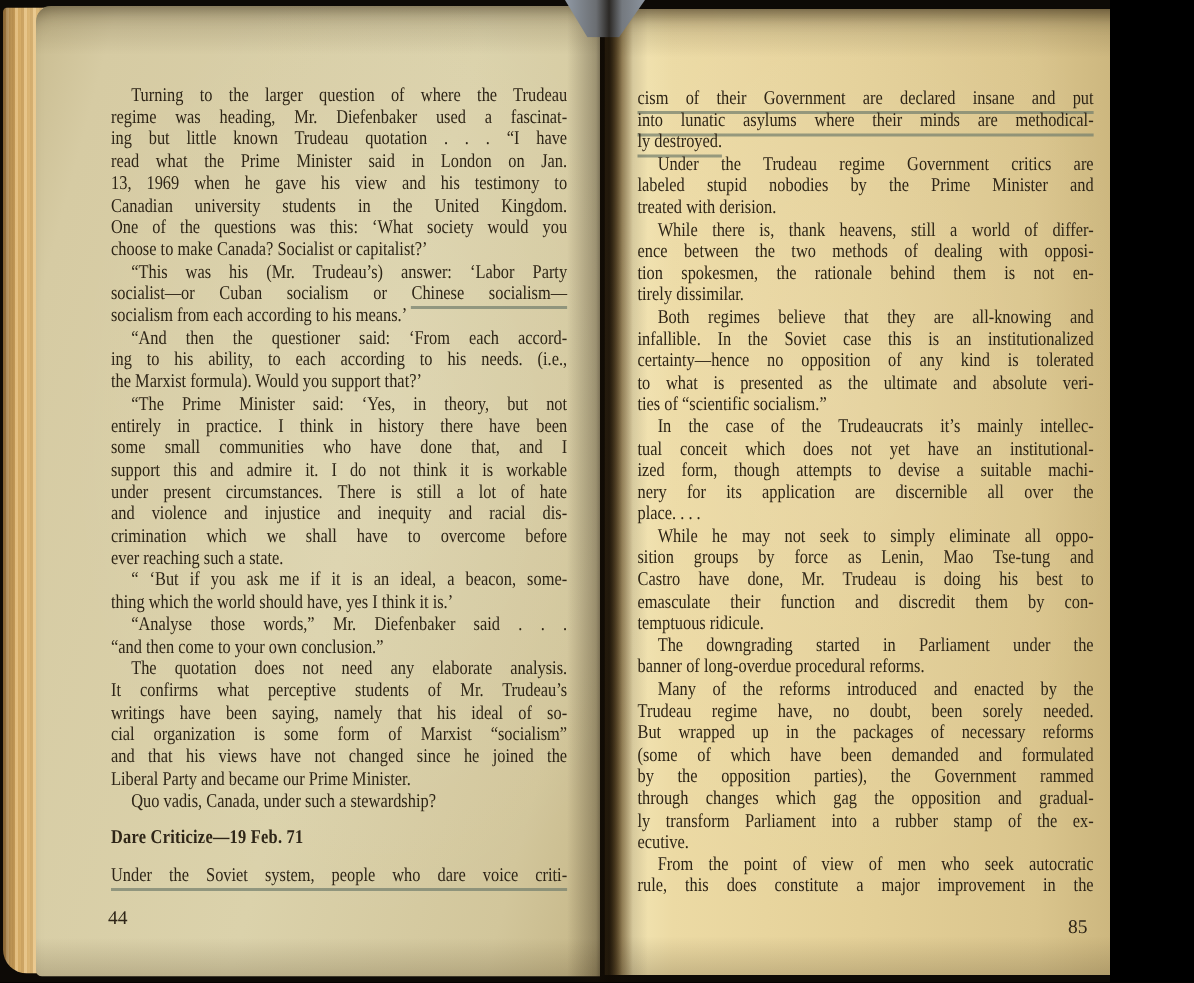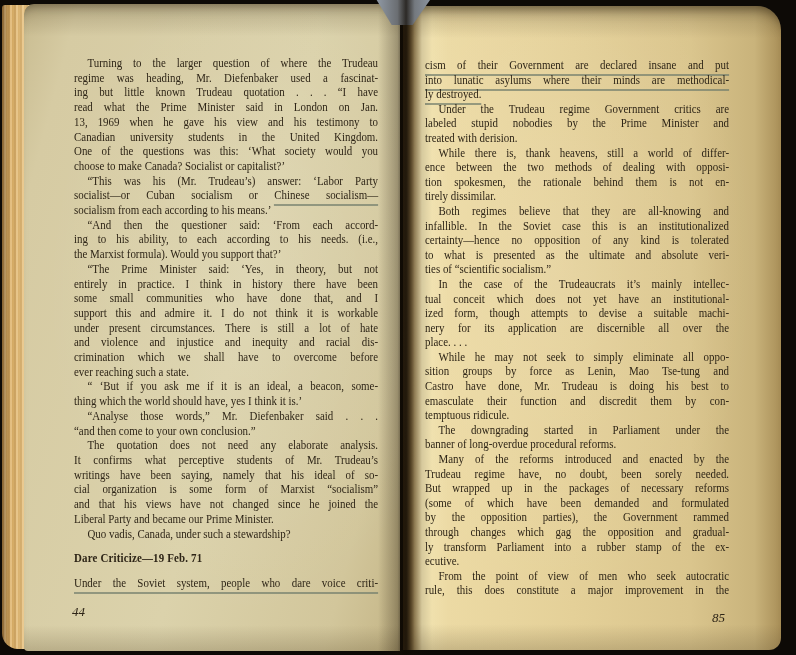--- a/index.html
+++ b/index.html
@@ -1,21 +1,21 @@
 <!DOCTYPE html>
 <html style="--bg: #0d0a06; --ink: #2e2517; --pencil: #75806e; --paper-left: #d7cca2; --paper-right: #e4d098; --fore: #d8ab63; --spinebg: #8d96a1;"><head>
 <meta charset="utf-8">
 <style>
   :root{
     --bg:#0d0a06; --ink:#2e2517; --pencil:#75806e;
     --paper-left:#d7cca2; --paper-right:#e4d098; --fore:#d8ab63; --spinebg:#8d96a1;
   }
   html,body{margin:0;padding:0;background:#000;}
   #photo{
-    position:relative; width:796px; height:655px; overflow:hidden;
+    position:relative; width:740px; height:655px; overflow:hidden;
     background:var(--bg);
     font-family:"Liberation Serif", serif;
     color:var(--ink);
   }
   
   #fore-edge{
     position:absolute; left:2px; top:5px; width:28px; height:644px;
     background:
       linear-gradient(to right, rgba(60,35,10,0.45), rgba(60,35,10,0) 30%, rgba(255,235,190,0.25) 70%),
       repeating-linear-gradient(to right,#c69b57 0 2px,#e3be80 2px 4px,#d2a760 4px 6px);
@@ -58,21 +58,21 @@
     width:362px; transform:scaleX(0.84); transform-origin:0 0;
   }
   #left-lines{ left:74px; top:56px; line-height:14.7px; }
   #right-lines{ left:425px; top:58px; line-height:14.6px; }
   .line{ text-align:justify; text-align-last:justify; }
   .line.noj{ text-align:left; text-align-last:left; }
   .line.ind{ text-indent:16px; }
   .line.hd{ font-weight:bold; letter-spacing:0.2px; }
   .line.gap{ margin-top:10px; }
   .pencil{ border-bottom:2px solid rgba(117,128,110,0.72); padding-bottom:2px; }
-  .pagenum{ position:absolute; z-index:2; font-size:13px;font-style:italic; }
+  .pagenum{ position:absolute; z-index:2; font-size:13px; }
   #pagenum-left{ left:72px; top:604px; }
   #pagenum-right{ left:712px; top:610px; }
 </style>
 </head>
 <body>
 
 <div id="photo">
   <div id="fore-edge"></div>
 
   <div id="page-left" class="page"></div>

